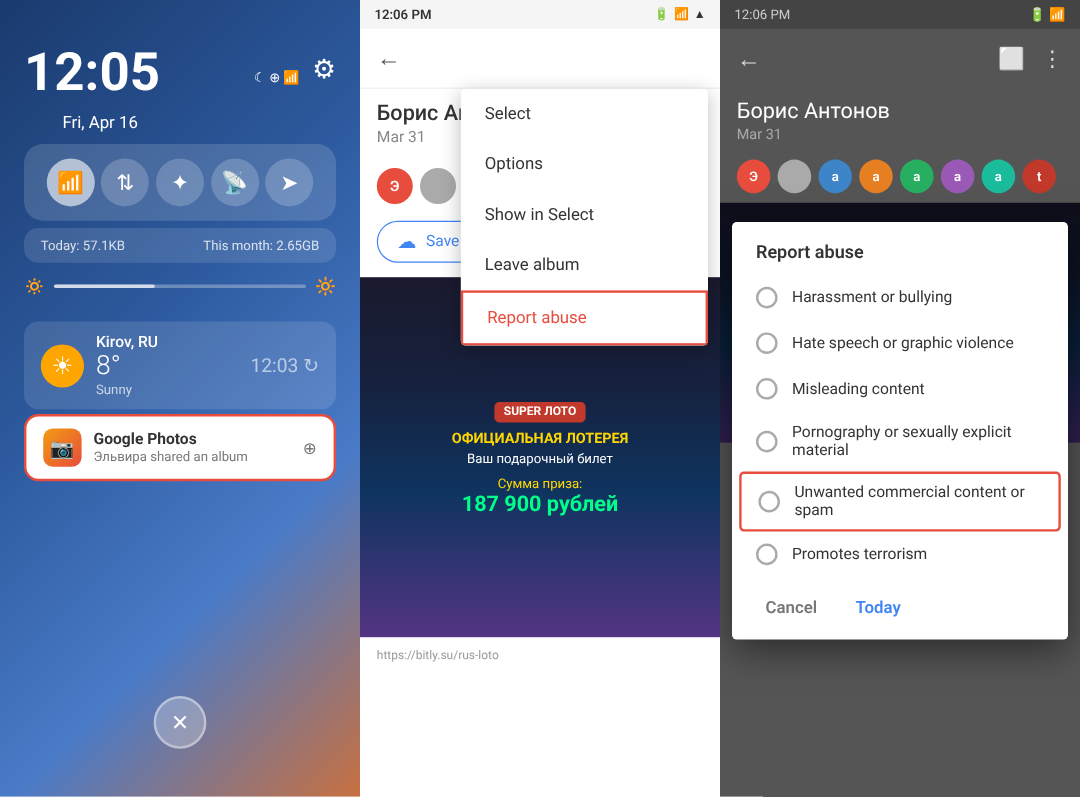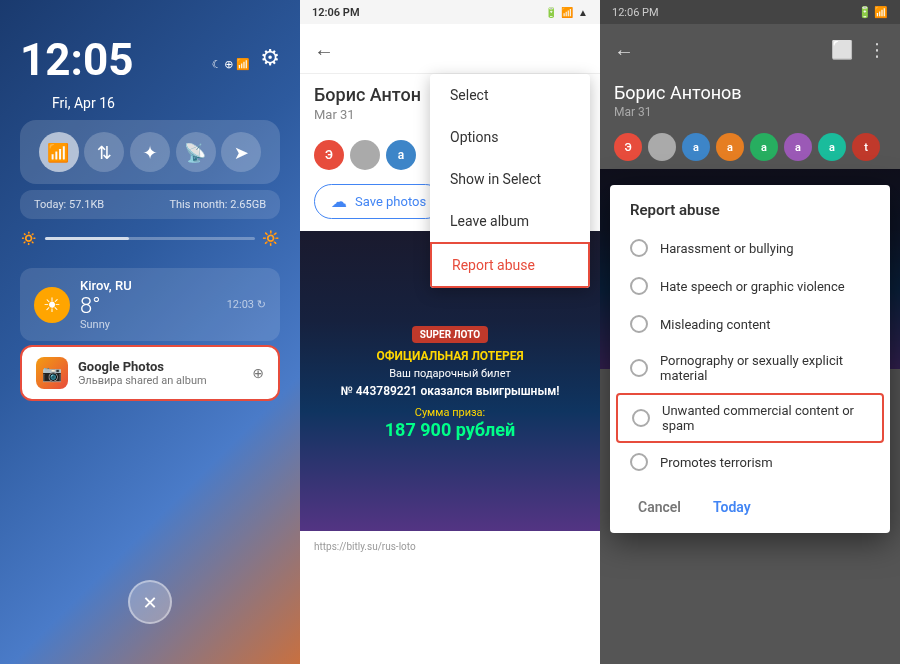--- a/index.html
+++ b/index.html
@@ -114,21 +114,21 @@
       border-radius: 12px;
       padding: 10px 14px;
       display: flex;
       align-items: center;
       gap: 10px;
     }
     .p1-weather-info { color: white; }
     .p1-weather-city { font-size: 13px; font-weight: 500; }
     .p1-weather-temp { font-size: 22px; font-weight: 300; }
     .p1-weather-desc { font-size: 11px; color: rgba(255,255,255,0.7); }
-    .p1-weather-time { margin-left: auto; color: rgba(255,255,255,0.6); font-size: 11px; }
+    .p1-weather-time { margin-left: auto; color: rgba(255,255,255,0.6); font-size: 16px; }
     .p1-sun-icon {
       width: 36px; height: 36px;
       background: #FFA500;
       border-radius: 50%;
       display: flex; align-items: center; justify-content: center;
       color: white; font-size: 20px;
     }
 
     .p1-notification {
       position: absolute;
@@ -247,21 +247,21 @@
     .p2-ad-url { font-size: 10px; color: #999; padding: 4px 14px; }
 
     
     .p2-dropdown {
       position: absolute;
       top: 74px;
       right: 10px;
       background: white;
       border-radius: 4px;
       box-shadow: 0 4px 16px rgba(0,0,0,0.25);
-      width: 160px;
+      width: 206px;
       z-index: 100;
       overflow: hidden;
     }
     .p2-dropdown-item {
       padding: 13px 20px;
       font-size: 14px;
       color: #333;
       cursor: pointer;
       border-bottom: none;
     }
@@ -469,21 +469,20 @@
   <div class="p2-save-btn">
     <span class="p2-cloud-icon">☁</span>
     <span>Save photos</span>
   </div>
 
   <div class="p2-ad-image">
     <div style="text-align:center; z-index:2; padding: 10px;">
       <div style="background:#c0392b; color:white; display:inline-block; padding:3px 8px; border-radius:4px; font-size:10px; font-weight:700; margin-bottom:6px;">SUPER ЛОТО</div>
       <div style="color:#ffd700; font-size:12px; font-weight:700;">ОФИЦИАЛЬНАЯ ЛОТЕРЕЯ</div>
       <div style="color:white; font-size:11px; margin-top:4px;">Ваш подарочный билет</div>
-      <div style="color:white; font-size:12px; font-weight:600; margin-top:4px;">№ 443789221 оказался выигрышным!</div>
       <div style="color:#ffd700; font-size:11px; margin-top:8px;">Сумма приза:</div>
       <div style="color:#00ff88; font-size:18px; font-weight:700;">187 900 рублей</div>
     </div>
   </div>
 
   <div class="p2-ad-url">https://bitly.su/rus-loto</div>
 
   
   <div class="p2-dropdown">
     <div class="p2-dropdown-item">Select</div>

